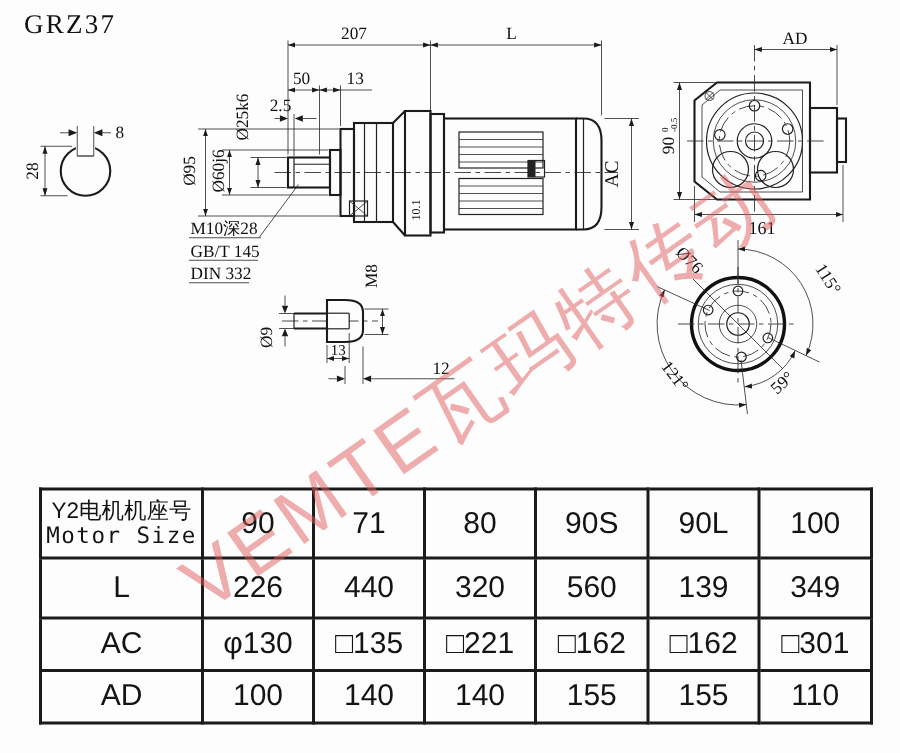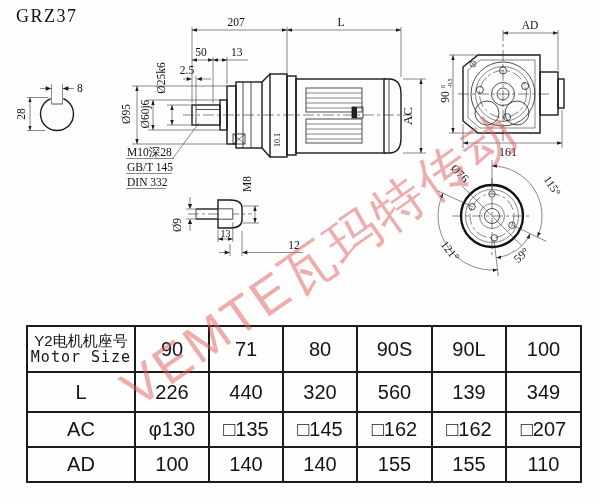--- a/index.html
+++ b/index.html
@@ -303,24 +303,24 @@
         <td>440</td>
         <td>320</td>
         <td>560</td>
         <td>139</td>
         <td>349</td>
       </tr>
       <tr class="r-ac">
         <td class="rowlab">AC</td>
         <td>φ130</td>
         <td>□135</td>
-        <td>□145</td>
+        <td>□221</td>
         <td>□162</td>
         <td>□162</td>
-        <td>□207</td>
+        <td>□301</td>
       </tr>
       <tr class="r-ad">
         <td class="rowlab">AD</td>
         <td>100</td>
         <td>140</td>
         <td>140</td>
         <td>155</td>
         <td>155</td>
         <td>110</td>
       </tr>

